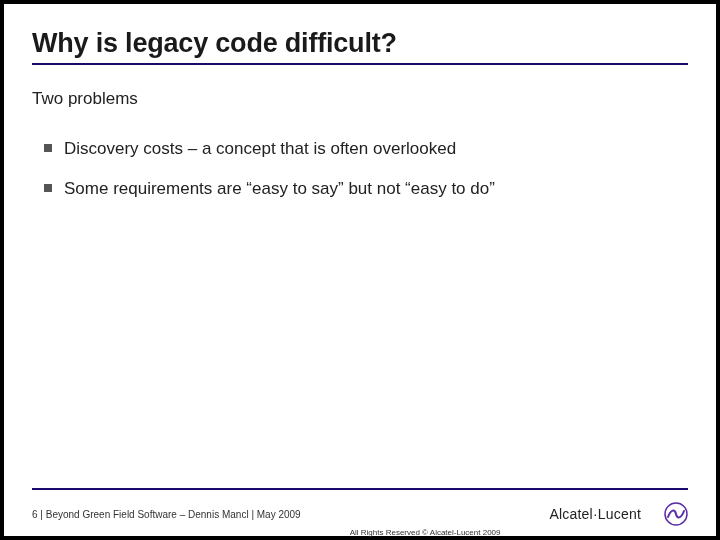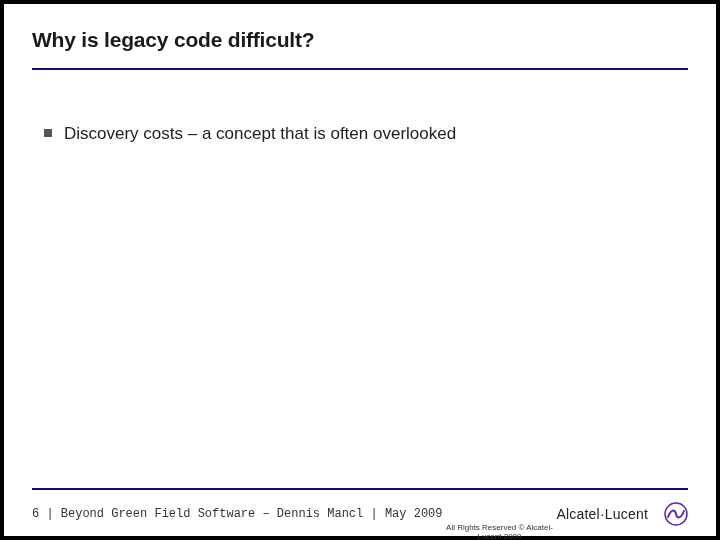--- a/index.html
+++ b/index.html
@@ -10,24 +10,24 @@
   }
   .slide {
     position: absolute;
     top: 4px; left: 4px; right: 4px; bottom: 4px;
     background: #fff;
     padding: 24px 28px 0 28px;
     display: flex;
     flex-direction: column;
   }
   .title {
-    font-size: 21px;
+    font-size: 27px;
     font-weight: 700;
     color: #1a1a1a;
-    padding-bottom: 16px;
+    padding-bottom: 4px;
     letter-spacing: -0.2px;
   }
   .title-rule {
     border: none;
     border-top: 2px solid #1b0a6b;
     margin: 0;
   }
   .content {
     flex: 1 1 auto;
     padding-top: 24px;
@@ -64,58 +64,59 @@
     margin: 0 0 8px 0;
   }
   .footer {
     display: flex;
     align-items: center;
     justify-content: space-between;
     height: 38px;
     padding-bottom: 6px;
   }
   .footer-left {
-    font-size: 12px;
+    font-size: 10px;
     color: #333;
     white-space: nowrap;
-    font-family: Liberation Mono, monospace;
   }
   .footer-center {
     font-size: 8px;
     color: #333;
     text-align: center;
     flex: 1;
     margin-top: 36px;
   }
   .brand {
     display: flex;
     align-items: center;
-    gap: 16px;
+    gap: 23px;
   }
   .brand-text {
     font-size: 14px;
     color: #222;
     letter-spacing: 0.2px;
   }
   .brand-logo {
     width: 24px;
     height: 24px;
   }
 </style>
 </head>
 <body>
 
 <div class="slide">
 
   <div class="title">Why is legacy code difficult?</div>
   <hr class="title-rule">
 
   <div class="content">
+    <div class="lead">Two problems</div>
     <ul class="bullets">
       <li>Discovery costs – a concept that is often overlooked</li>
+      <li>Some requirements are “easy to say” but not “easy to do”</li>
     </ul>
   </div>
 
   <hr class="footer-rule">
 
   <div class="footer">
     <div class="footer-left">
       <span>6</span><span> | </span><span>Beyond Green Field Software – Dennis Mancl</span><span> | </span><span>May 2009</span>
     </div>
     <div class="footer-center">All Rights Reserved © Alcatel-Lucent 2009</div>

